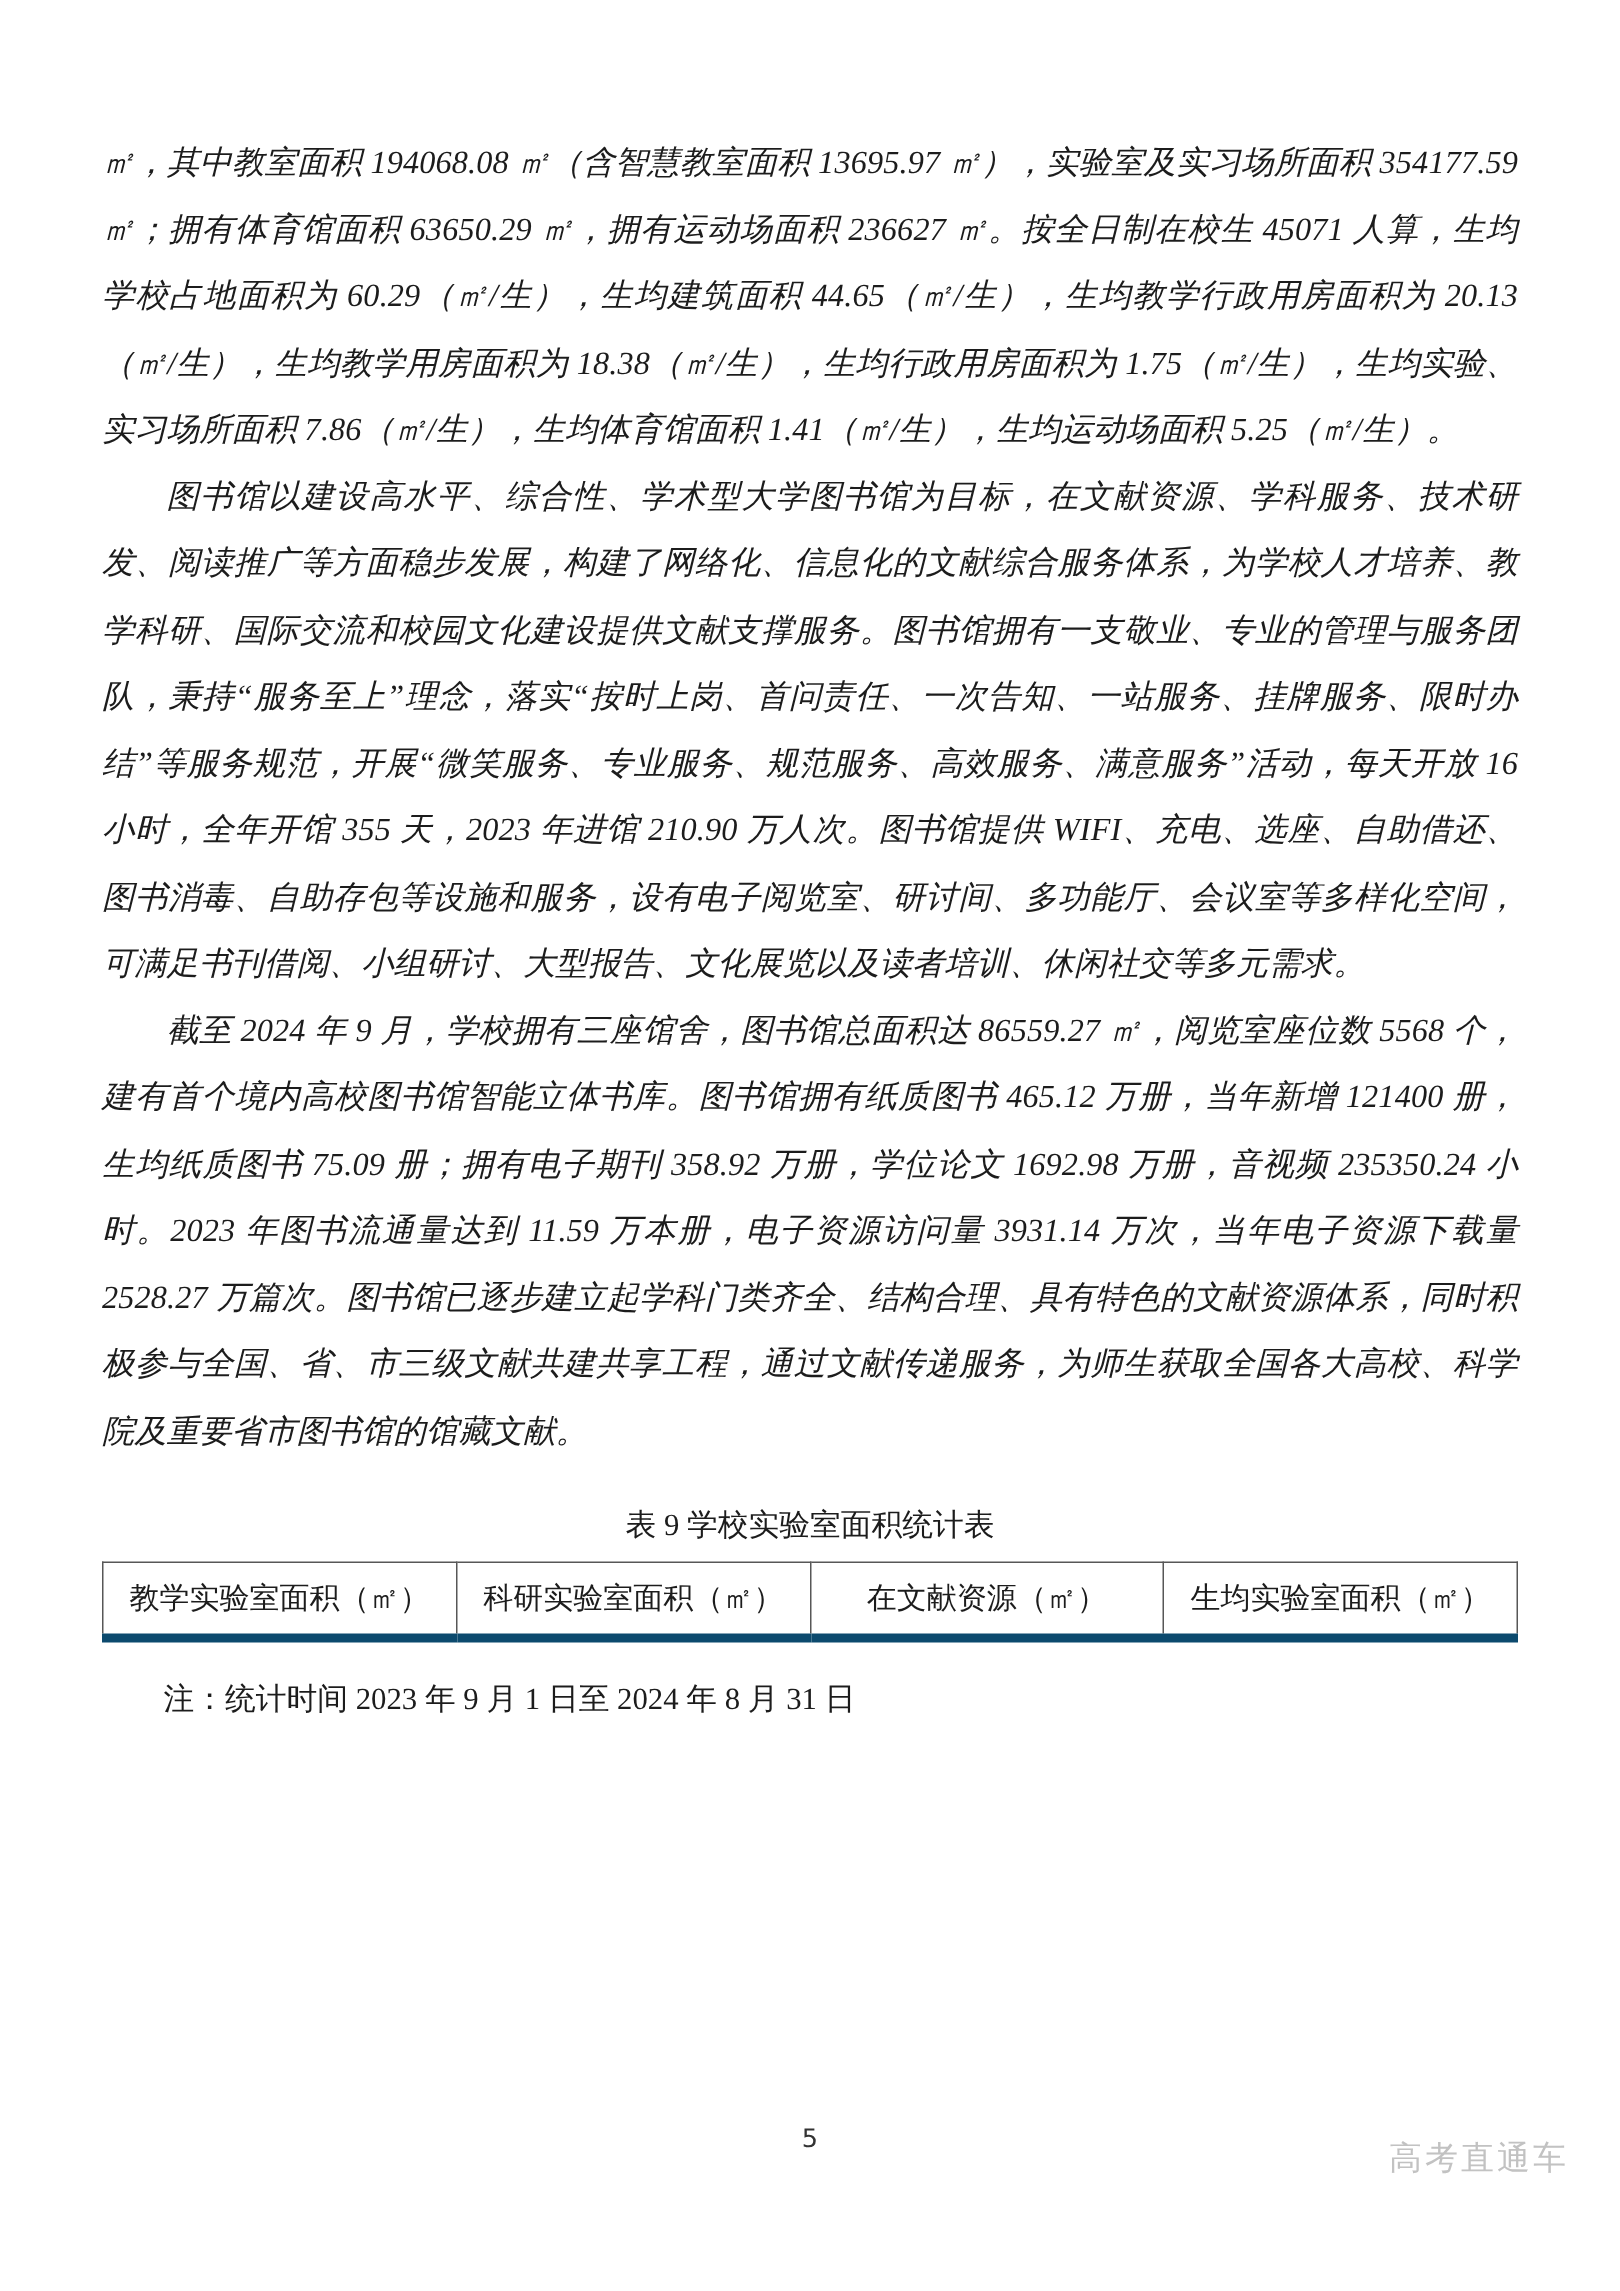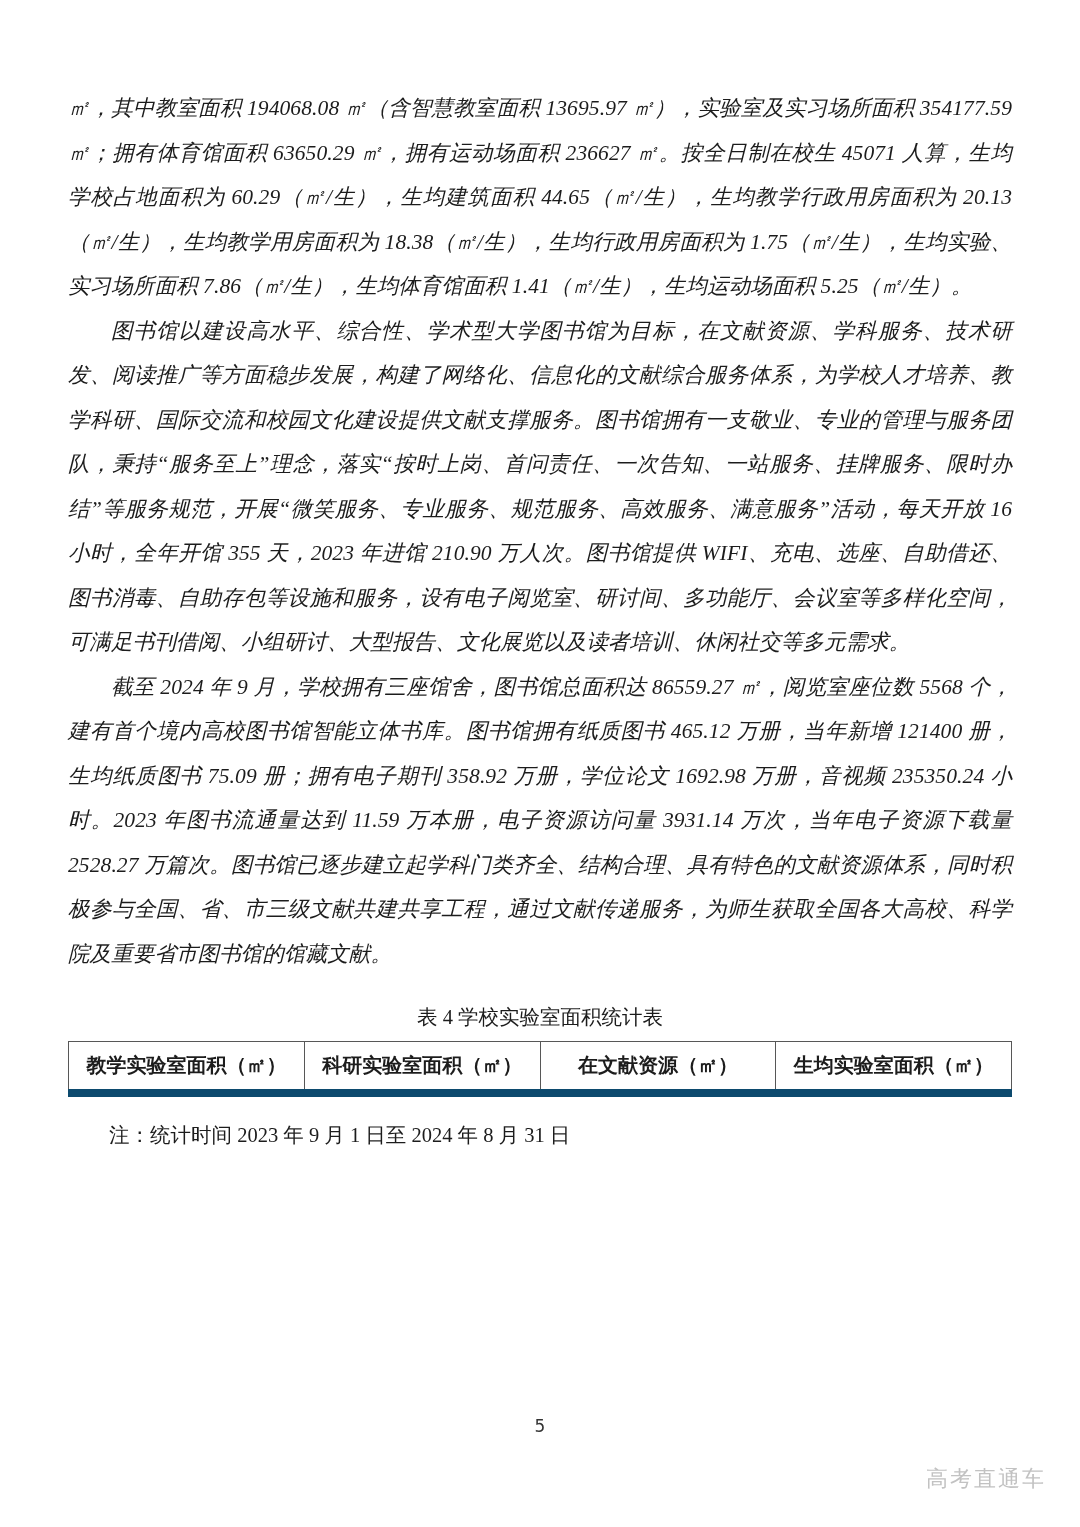--- a/index.html
+++ b/index.html
@@ -61,22 +61,21 @@
   }
   table.stat-table td {
     border: 1px solid #575757;
     text-align: center;
     font-size: 20px;
     color: #1c1c1c;
     padding: 0;
   }
   table.stat-table tr.header-row td {
     height: 47px;
-    border-bottom: 8px solid #0c4a6e;
-    font-weight: bold;
+    border-bottom: 6px solid #0c4a6e;
   }
   table.stat-table tr.data-row td {
     height: 47px;
   }
   .note {
     margin: 22px 0 0 0;
     text-indent: 2em;
     font-size: 20.5px;
     line-height: 32px;
     color: #1c1c1c;
@@ -87,21 +86,21 @@
     right: 0;
     top: 1416px;
     text-align: center;
     font-size: 17px;
     font-family: "DejaVu Sans", "Liberation Sans", sans-serif;
     color: #333333;
   }
   .watermark {
     position: absolute;
     right: 34px;
-    top: 1464px;
+    top: 1424px;
     font-family: "DejaVu Sans", "Liberation Sans", sans-serif;
     font-size: 22px;
     letter-spacing: 2px;
     color: #c2c2c2;
     user-select: none;
   }
 </style>
 </head>
 <body>
 
@@ -111,21 +110,21 @@
 
     <p class="body-text">㎡，其中教室面积 194068.08 ㎡（含智慧教室面积 13695.97 ㎡），实验室及实习场所面积 354177.59 ㎡；拥有体育馆面积 63650.29 ㎡，拥有运动场面积 236627 ㎡。按全日制在校生 45071 人算，生均学校占地面积为 60.29（㎡/生），生均建筑面积 44.65（㎡/生），生均教学行政用房面积为 20.13（㎡/生），生均教学用房面积为 18.38（㎡/生），生均行政用房面积为 1.75（㎡/生），生均实验、实习场所面积 7.86（㎡/生），生均体育馆面积 1.41（㎡/生），生均运动场面积 5.25（㎡/生）。</p>
 
 
     <p class="body-text indent">图书馆以建设高水平、综合性、学术型大学图书馆为目标，在文献资源、学科服务、技术研发、阅读推广等方面稳步发展，构建了网络化、信息化的文献综合服务体系，为学校人才培养、教学科研、国际交流和校园文化建设提供文献支撑服务。图书馆拥有一支敬业、专业的管理与服务团队，秉持“服务至上”理念，落实“按时上岗、首问责任、一次告知、一站服务、挂牌服务、限时办结”等服务规范，开展“微笑服务、专业服务、规范服务、高效服务、满意服务”活动，每天开放 16 小时，全年开馆 355 天，2023 年进馆 210.90 万人次。图书馆提供 WIFI、充电、选座、自助借还、图书消毒、自助存包等设施和服务，设有电子阅览室、研讨间、多功能厅、会议室等多样化空间，可满足书刊借阅、小组研讨、大型报告、文化展览以及读者培训、休闲社交等多元需求。</p>
 
     <p class="body-text indent">截至 2024 年 9 月，学校拥有三座馆舍，图书馆总面积达 86559.27 ㎡，阅览室座位数 5568 个，建有首个境内高校图书馆智能立体书库。图书馆拥有纸质图书 465.12 万册，当年新增 121400 册，生均纸质图书 75.09 册；拥有电子期刊 358.92 万册，学位论文 1692.98 万册，音视频 235350.24 小时。2023 年图书流通量达到 11.59 万本册，电子资源访问量 3931.14 万次，当年电子资源下载量 2528.27 万篇次。图书馆已逐步建立起学科门类齐全、结构合理、具有特色的文献资源体系，同时积极参与全国、省、市三级文献共建共享工程，通过文献传递服务，为师生获取全国各大高校、科学院及重要省市图书馆的馆藏文献。</p>
 
 
 
-    <div class="table-caption">表 4  学校实验室面积统计表</div>
+    <div class="table-caption">表 9  学校实验室面积统计表</div>
 
     <table class="stat-table">
       <tbody>
         <tr class="header-row">
           <td>教学实验室面积（㎡）</td>
           <td>科研实验室面积（㎡）</td>
           <td>在文献资源（㎡）</td>
           <td>生均实验室面积（㎡）</td>
         </tr>
       </tbody>

